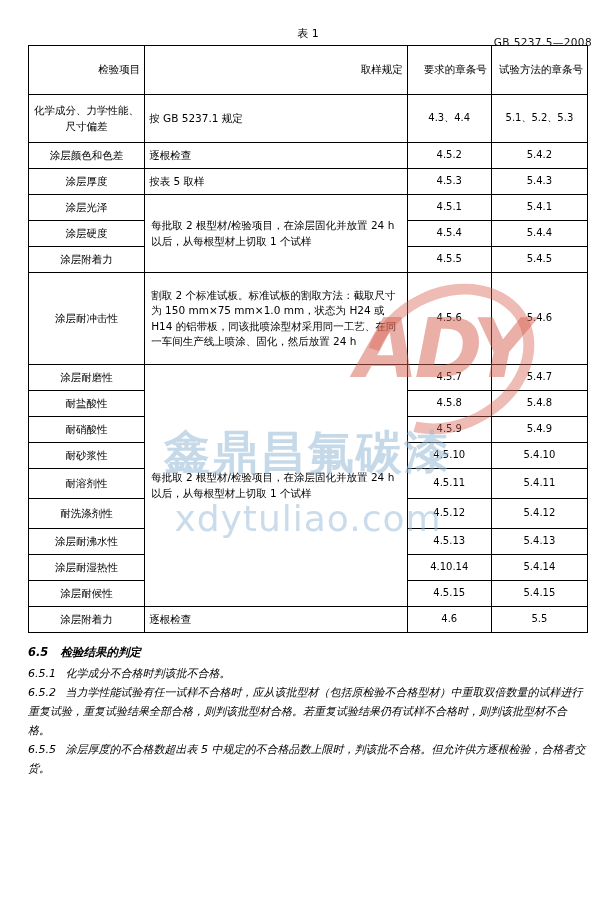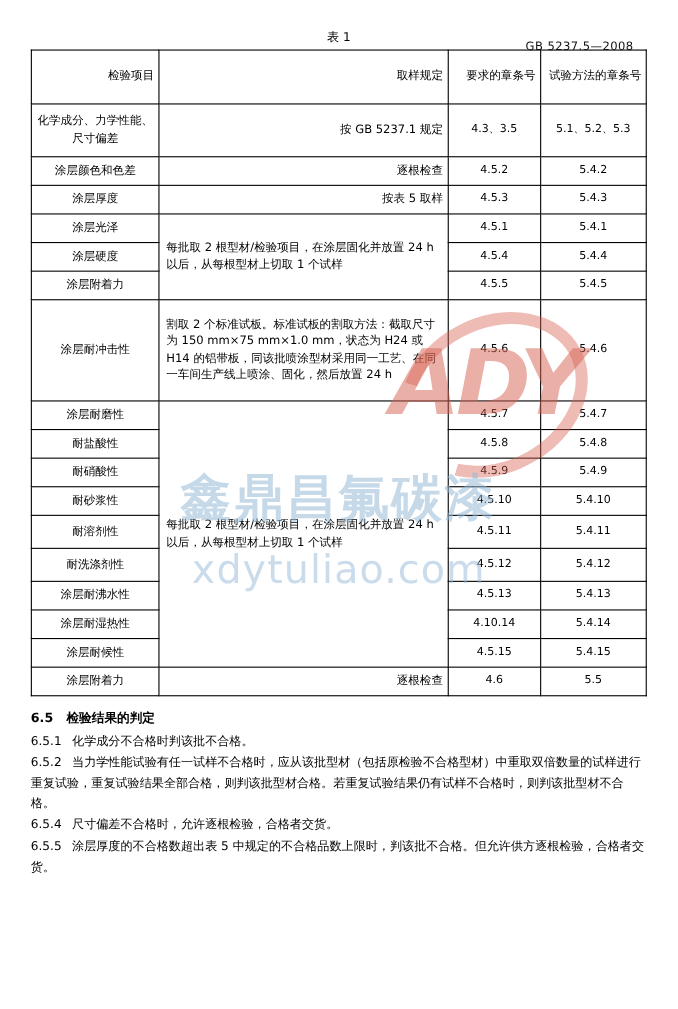--- a/index.html
+++ b/index.html
@@ -18,21 +18,21 @@
   .page {
     position: relative;
     width: 616px;
     height: 917px;
     box-sizing: border-box;
     padding: 0 28px;
   }
   .std-header {
     position: absolute;
     top: 10px;
-    right: 40px;
+    right: 24px;
     font-size: 10.5px;
     letter-spacing: 0.4px;
     color: #111;
   }
   .table-caption {
     text-align: center;
     font-size: 11px;
     margin-top: 26px;
     margin-bottom: 4px;
   }
@@ -53,21 +53,21 @@
     font-weight: normal;
     text-align: right;
     height: 42px;
     font-size: 10.5px;
   }
   .c1 { width: 116px; text-align: center; }
   .c2 { width: 262px; }
   .c3 { width: 84px; text-align: center; }
   .c4 { width: 96px; text-align: center; }
   td.item { text-align: center; font-size: 10.5px; }
-  td.sample { text-align: right; font-size: 10.5px; }
+  td.sample { text-align: left; font-size: 10.5px; }
   td.sample.left { text-align: left; padding-left: 6px; }
   td.num { text-align: center; font-size: 10px; }
   .tall1 { height: 48px; }
   .r-normal { height: 26px; padding-left: 36px; }
   .r-tallmid { height: 30px; padding-left: 40px; }
   .big-impact { height: 92px; }
   .multi { line-height: 1.5; }
 
   
   .wm {
@@ -117,20 +117,21 @@
     border-radius: 50%;
     border-left-color: transparent;
     transform: rotate(-28deg);
   }
 
   .body-text {
     margin: 10px auto 0 auto;
     width: 560px;
     font-size: 11px;
     line-height: 1.7;
+    font-style: italic;
   }
   .sec-title {
     font-size: 11.5px;
     font-weight: bold;
     margin-top: 6px;
     margin-bottom: 2px;
   }
   .para {
     margin: 1px 0;
     text-indent: 0;
@@ -158,21 +159,21 @@
         <th class="hdr">检验项目</th>
         <th class="hdr">取样规定</th>
         <th class="hdr">要求的章条号</th>
         <th class="hdr">试验方法的章条号</th>
       </tr>
     </thead>
     <tbody>
       <tr class="tall1">
         <td class="item">化学成分、力学性能、尺寸偏差</td>
         <td class="sample">按 GB 5237.1 规定</td>
-        <td class="num">4.3、3.5</td>
+        <td class="num">4.3、4.4</td>
         <td class="num">5.1、5.2、5.3</td>
       </tr>
       <tr class="r-normal">
         <td class="item">涂层颜色和色差</td>
         <td class="sample">逐根检查</td>
         <td class="num">4.5.2</td>
         <td class="num">5.4.2</td>
       </tr>
       <tr class="r-normal">
         <td class="item">涂层厚度</td>
@@ -269,22 +270,18 @@
     </div>
     <div class="para">
       <span class="lbl">6.5.1</span>
       <span>化学成分不合格时判该批不合格。</span>
     </div>
     <div class="para">
       <span class="lbl">6.5.2</span>
       <span>当力学性能试验有任一试样不合格时，应从该批型材（包括原检验不合格型材）中重取双倍数量的试样进行重复试验，重复试验结果全部合格，则判该批型材合格。若重复试验结果仍有试样不合格时，则判该批型材不合格。</span>
     </div>
     <div class="para">
-      <span class="lbl">6.5.4</span>
-      <span>尺寸偏差不合格时，允许逐根检验，合格者交货。</span>
-    </div>
-    <div class="para">
       <span class="lbl">6.5.5</span>
       <span>涂层厚度的不合格数超出表 5 中规定的不合格品数上限时，判该批不合格。但允许供方逐根检验，合格者交货。</span>
     </div>
   </div>
 
 </div>
 
 </body></html>

